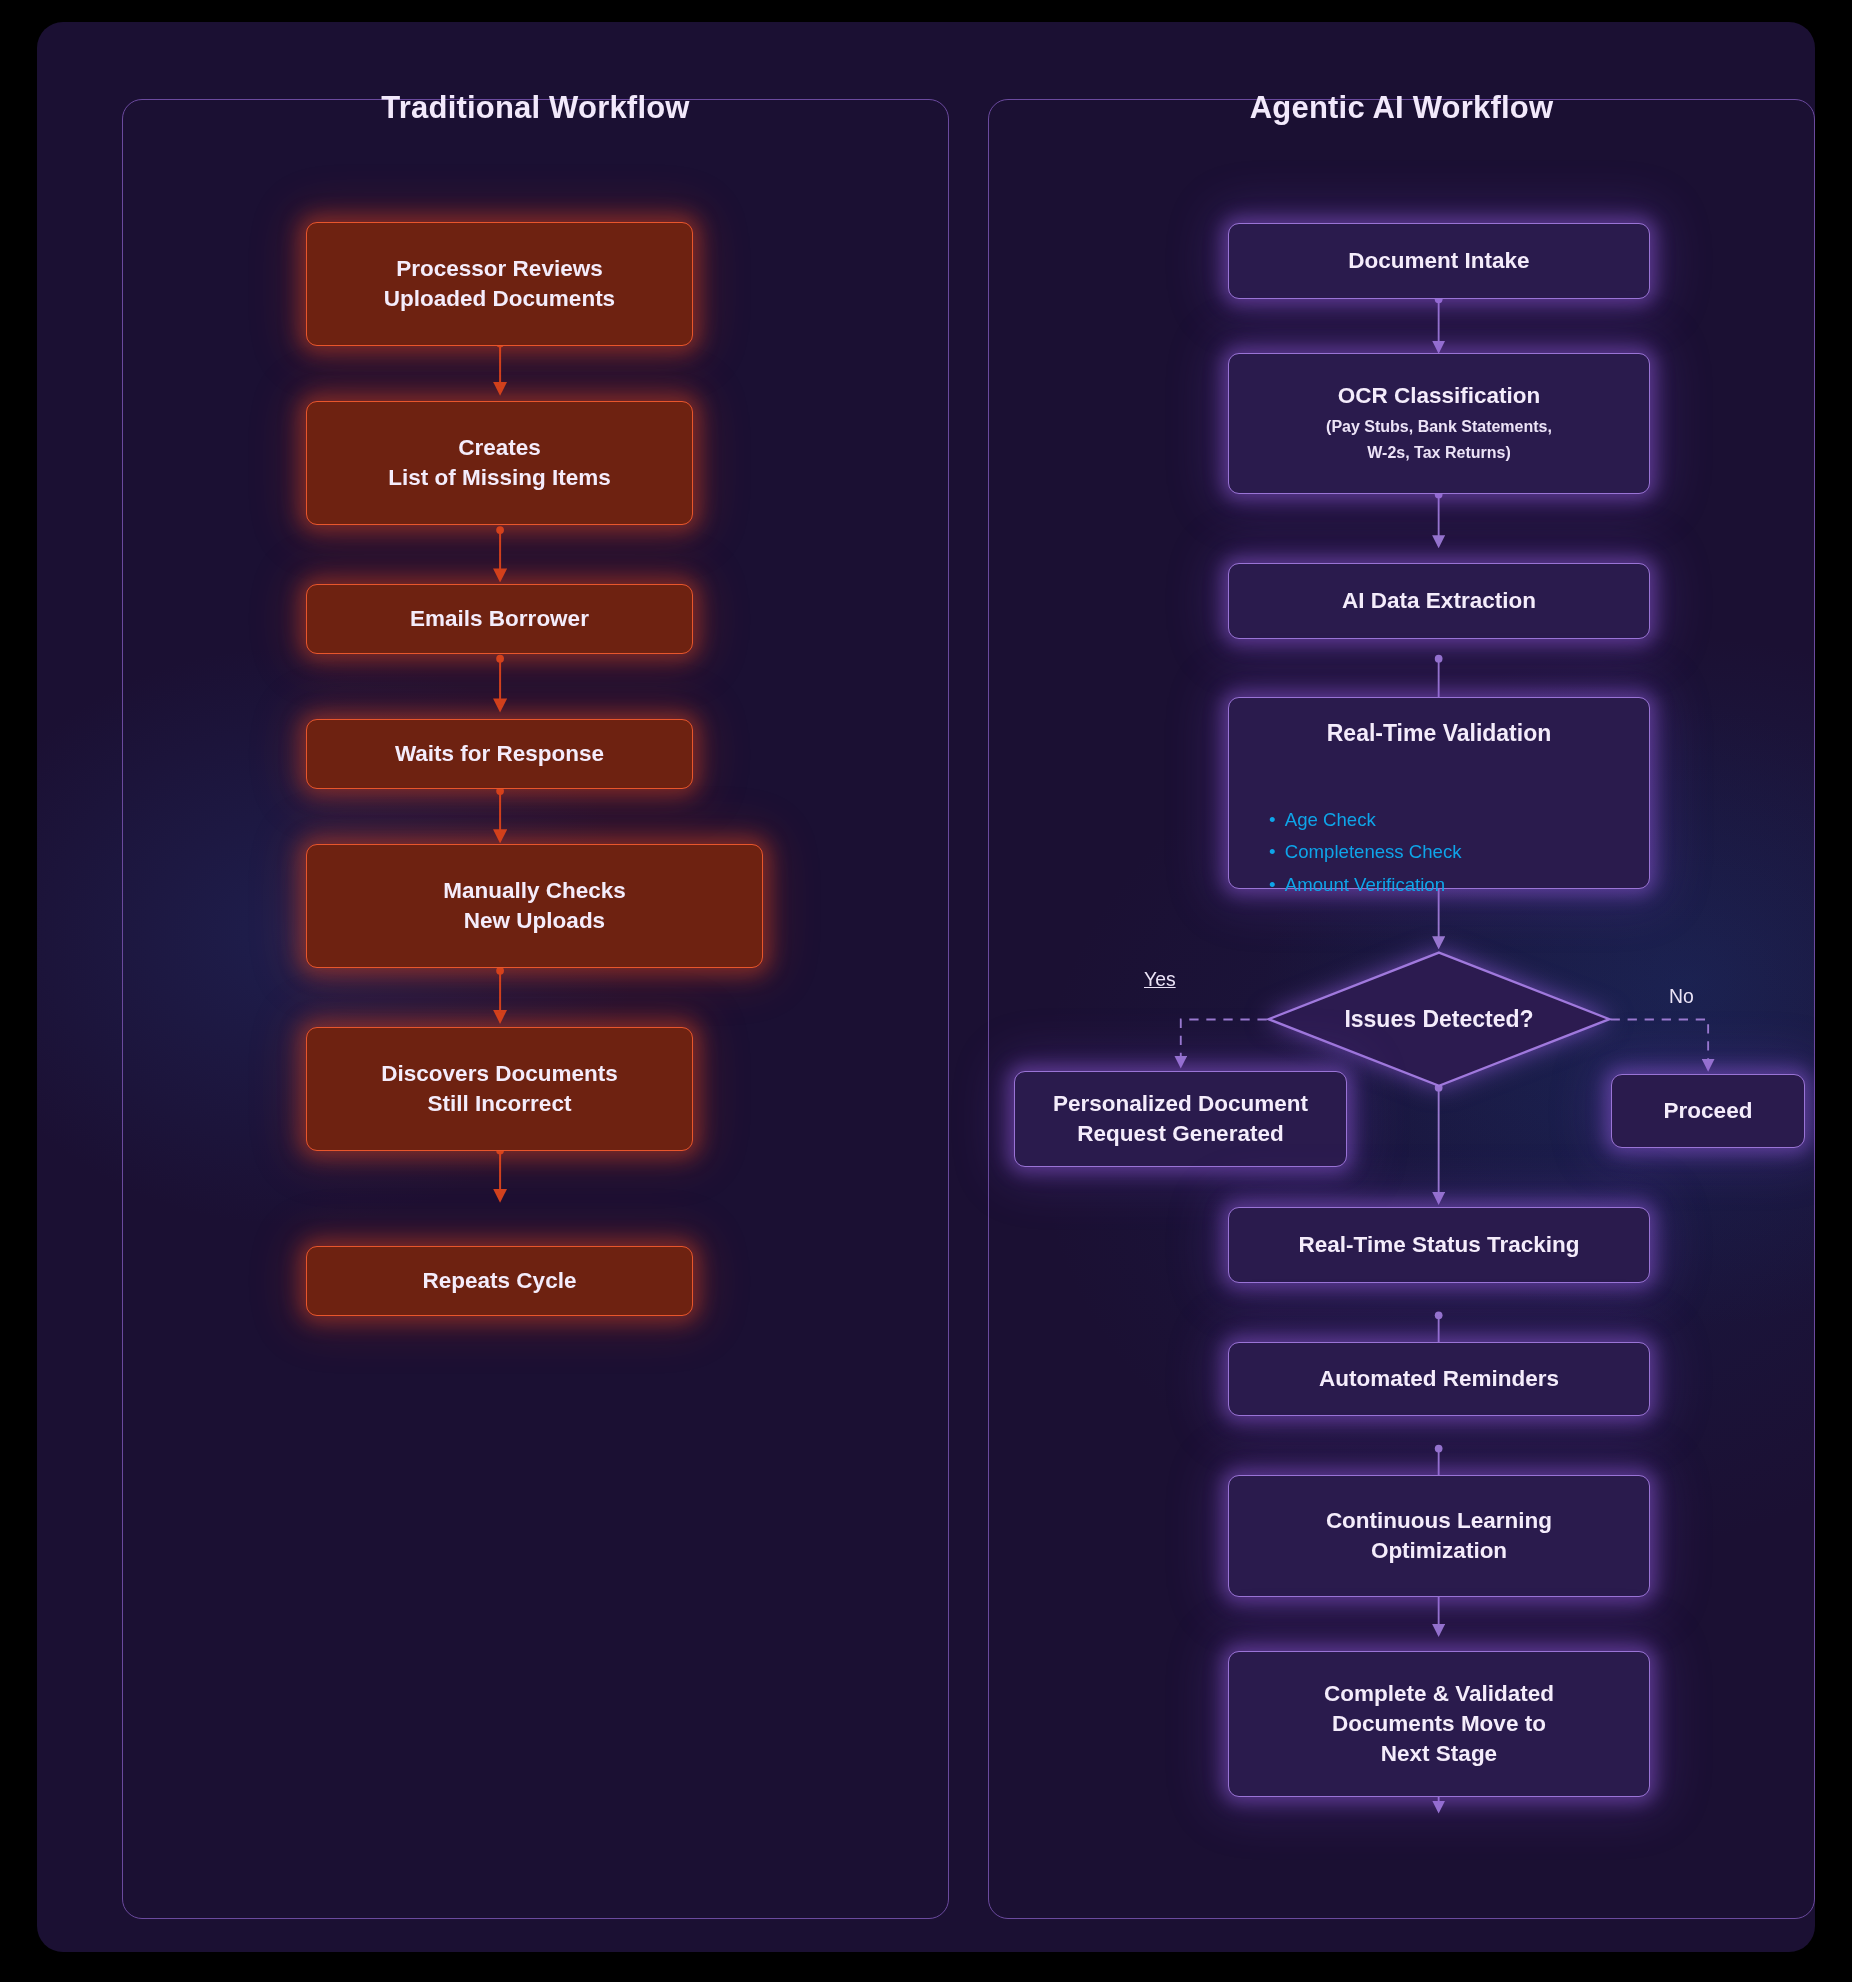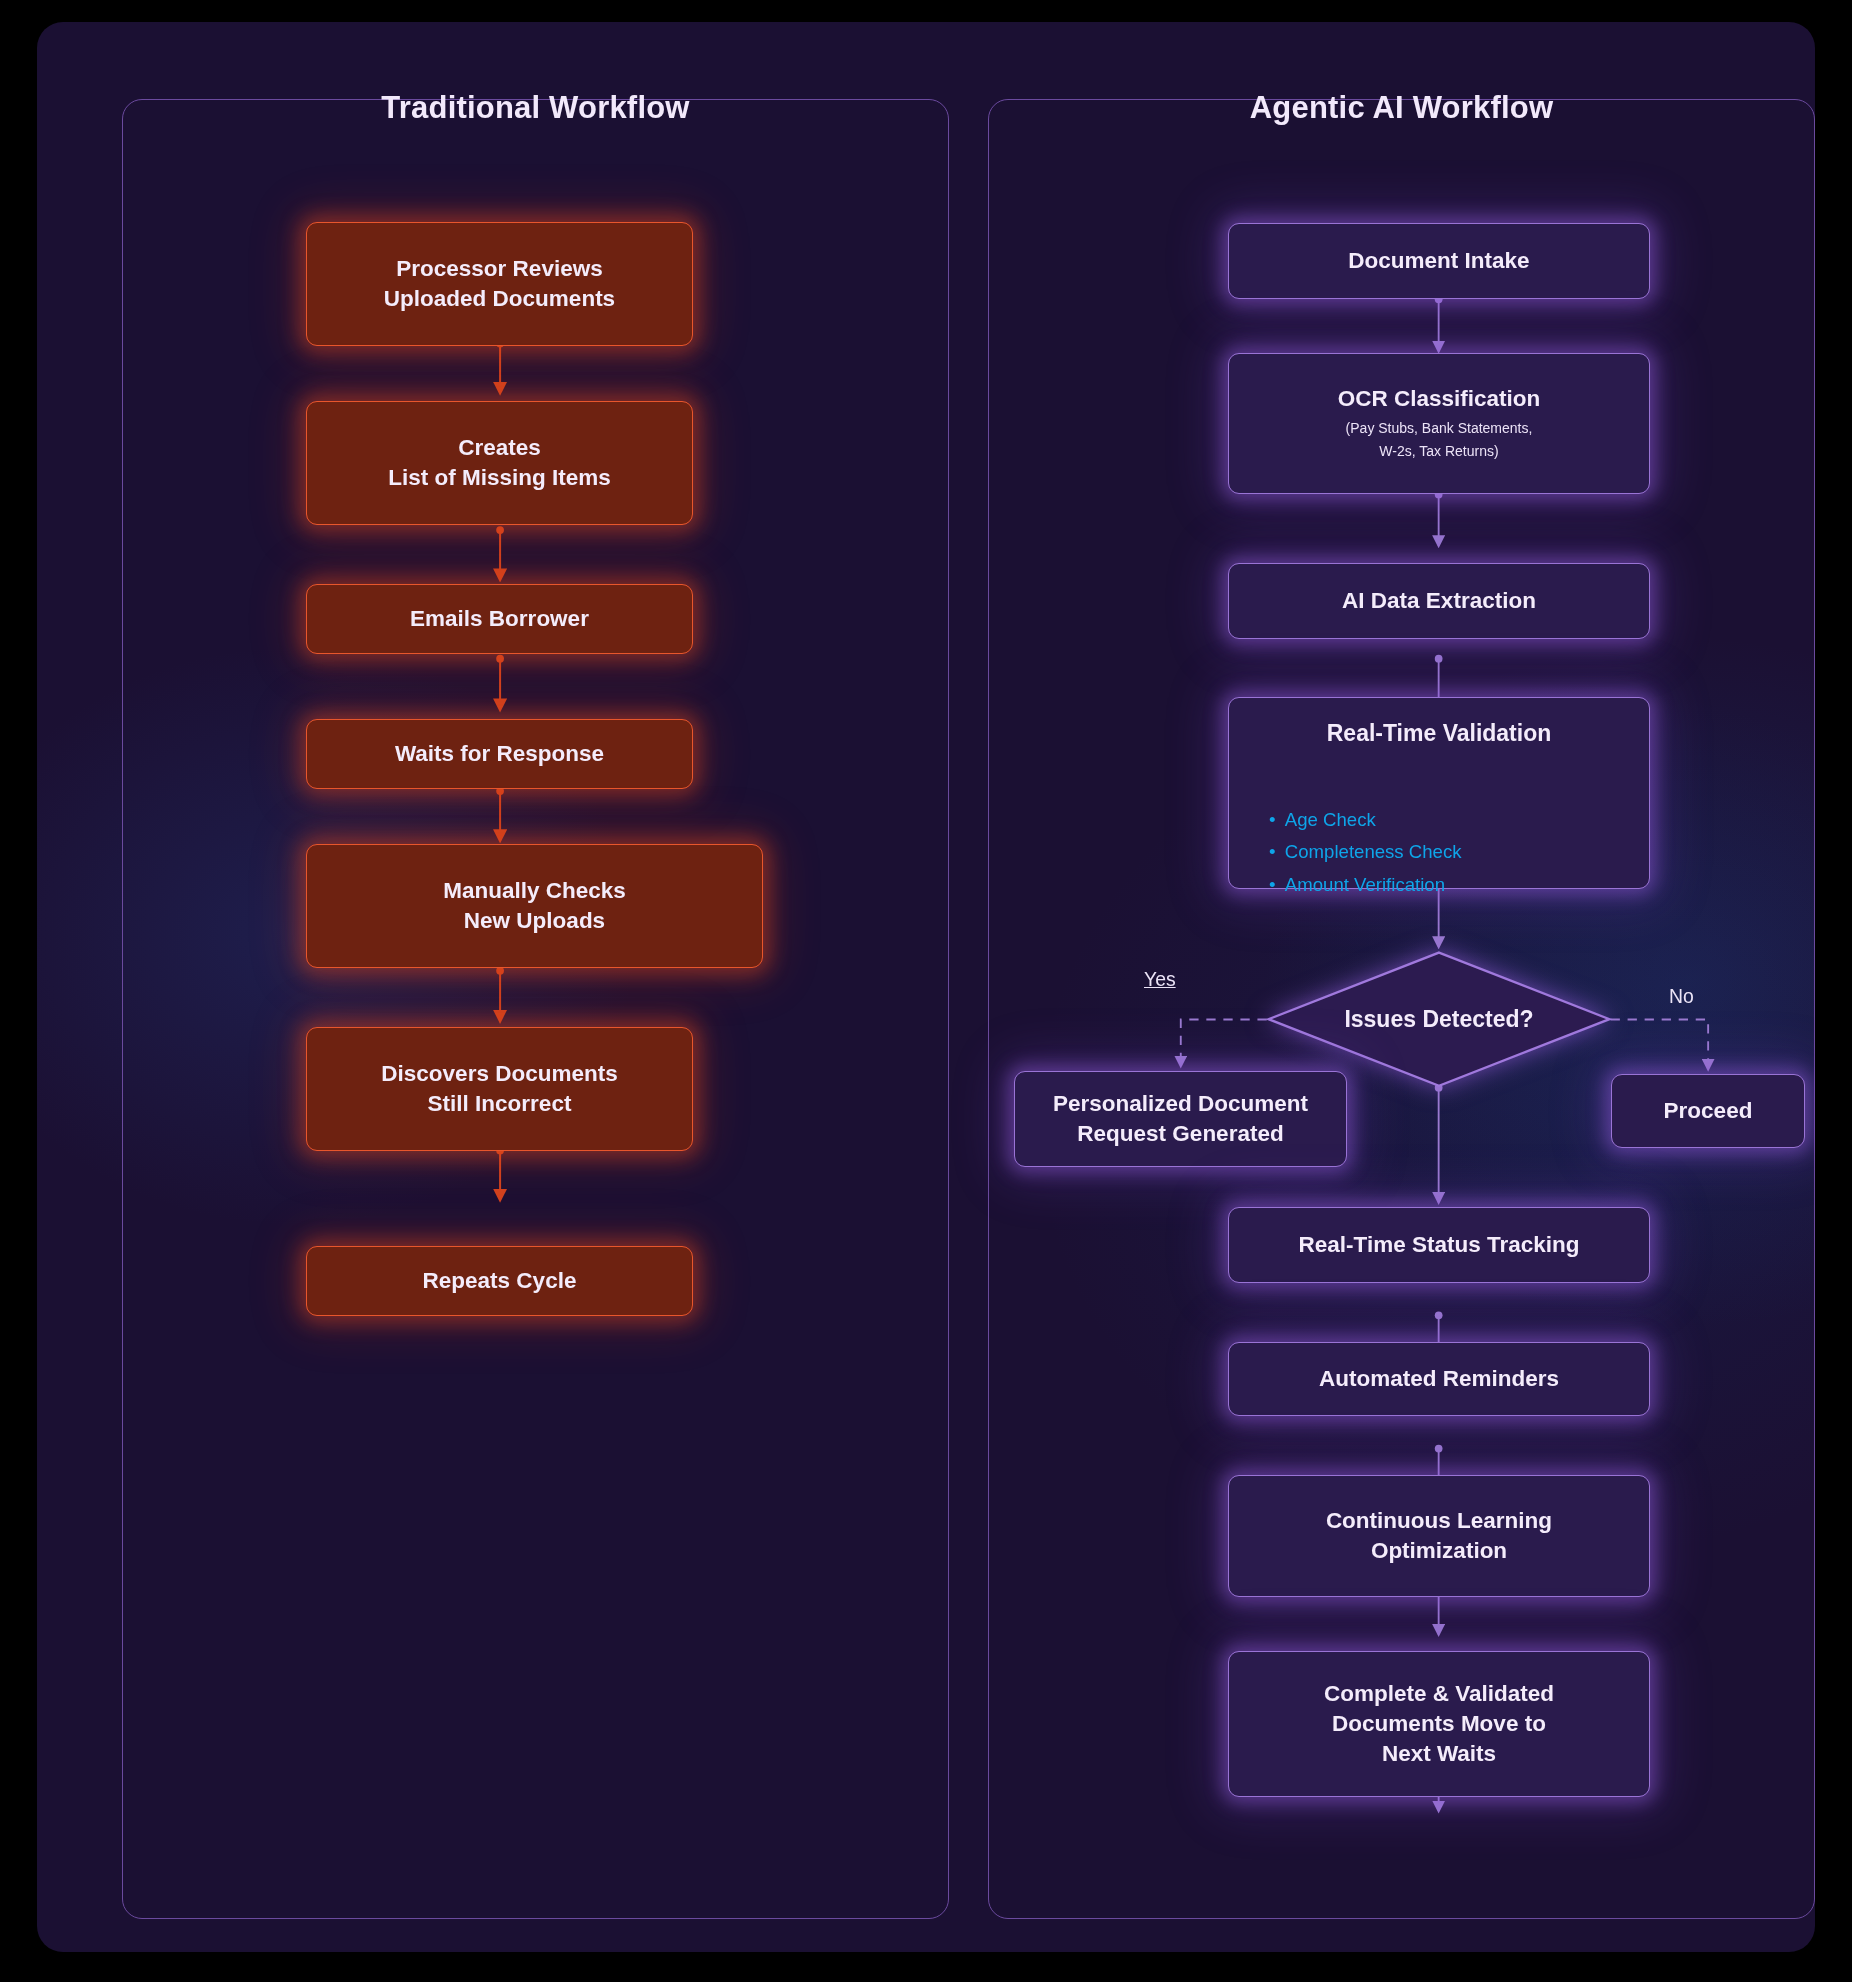--- a/index.html
+++ b/index.html
@@ -86,22 +86,22 @@
   .node.ai {
     background: #2a1b4d;
     border: 1.5px solid #9a74d6;
     box-shadow: 0 0 18.6px 5.4px rgba(150,95,225,0.46),
                 0 0 48px 15.5px rgba(120,70,200,0.22);
   }
 
   .node .line { display: block; }
 
   .node .sub {
-    font-size: 14px;
-    font-weight: 400;
+    font-size: 16px;
+    font-weight: 700;
     line-height: 1.55;
     color: #ece3f7;
     margin-top: 4.6px;
   }
 
   
   .node.with-bullets { justify-content: flex-start; padding-top: 20px; gap: 48px; }
   .node.with-bullets .hd { font-size: 23px; font-weight: 700; margin-bottom: 12.4px; }
   .bullets { align-self: flex-start; margin-left: 26px; text-align: left; }
   .bullets li {
@@ -291,18 +291,18 @@
     </div>
 
     <div class="node ai" style="left:1191px; top:1453px; width:422px; height:122px;">
       <span class="line">Continuous Learning</span>
       <span class="line">Optimization</span>
     </div>
 
     <div class="node ai" style="left:1191px; top:1629px; width:422px; height:146px;">
       <span class="line">Complete &amp; Validated</span>
       <span class="line">Documents Move to</span>
-      <span class="line">Next Waits</span>
+      <span class="line">Next Stage</span>
     </div>
 
   </div>
 </div>
 
 
 </body></html>

